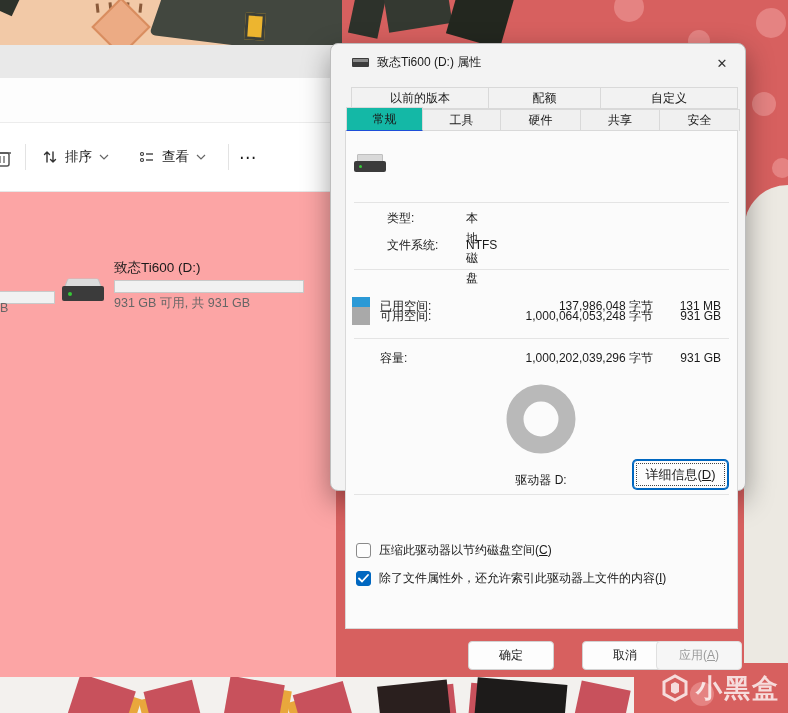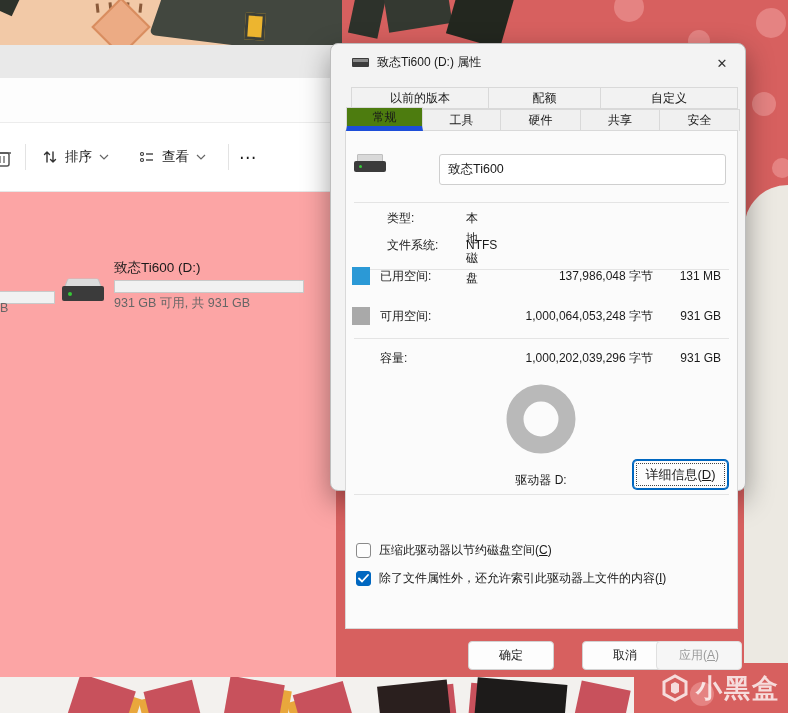--- a/index.html
+++ b/index.html
@@ -59,21 +59,21 @@
   #dlg-title .t-text { position:absolute; left:46px; top:10px; font-size:12px; }
   #dlg-close { position:absolute; right:8px; top:5px; width:30px; height:28px; display:flex; align-items:center;
                justify-content:center; font-size:13px; color:#333; border-radius:5px; }
 
   .tabrow { position:absolute; display:flex; }
   #tabrow1 { left:20px; top:43px; height:22px; }
   #tabrow2 { left:15px; top:65px; height:22px; }
   .tab { border:1px solid #d9d9d9; border-bottom:none; background:#f0f0f0; display:flex; align-items:center;
          justify-content:center; font-size:12px; margin-right:-1px; }
   #tabrow1 .tab { border-bottom:1px solid #d9d9d9; background:#f2f2f2; }
-  .tab.sel { background:#4d7c0f; position:relative; z-index:3; height:24px; margin-top:-2px; border-bottom:5px solid #1d4ed8; }
+  .tab.sel { background:#14b8a6; position:relative; z-index:3; height:24px; margin-top:-2px; border-bottom:1px solid #1d4ed8; }
 
   #panel { position:absolute; left:14px; top:86px; width:393px; height:499px; background:#fbfbfb; border:1px solid #d9d9d9; }
   .sep { position:absolute; left:8px; right:8px; height:1px; background:#e4e4e4; }
 
   #drv-icon { position:absolute; left:8px; top:22px; }
   .drive2d { position:relative; width:32px; height:22px; }
   .drive2d .d-top { position:absolute; left:3px; top:1px; width:26px; height:8px; background:#d9d9d9; border-radius:1px;
                     border:1px solid #bfbfbf; }
   .drive2d .d-body { position:absolute; left:0; top:8px; width:32px; height:11px; background:#3b3b3b; border-radius:2px; }
   .drive2d .d-led { position:absolute; left:5px; top:12px; width:3px; height:3px; border-radius:50%; background:#37c837; }
@@ -226,36 +226,35 @@
     </div>
 
     <div id="panel">
       <div id="drv-icon">
         <div class="drive2d">
             <div class="d-top"></div>
             <div class="d-body"></div>
             <div class="d-led"></div>
           </div>
       </div>
-      <input id="drv-name" type="text" value="致态Ti600" style="">
 
       <div class="sep" style="top:71px;"></div>
 
       <div class="kv" style="top:77px;">
         <span>类型:</span>
         <span class="v">本地磁盘</span>
       </div>
       <div class="kv" style="top:104px;">
         <span>文件系统:</span>
         <span class="v">NTFS</span>
       </div>
 
       <div class="sep" style="top:138px;"></div>
 
-      <div class="srow" style="top:134px;">
+      <div class="srow" style="top:164px;">
         <div class="swatch" style="background:#2b99d6;"></div>
         <span>已用空间:</span>
         <span class="bytes">137,986,048 字节</span>
         <span class="size">131 MB</span>
       </div>
       <div class="srow" style="top:174px;">
         <div class="swatch" style="background:#a9a9a9;"></div>
         <span>可用空间:</span>
         <span class="bytes">1,000,064,053,248 字节</span>
         <span class="size">931 GB</span>

